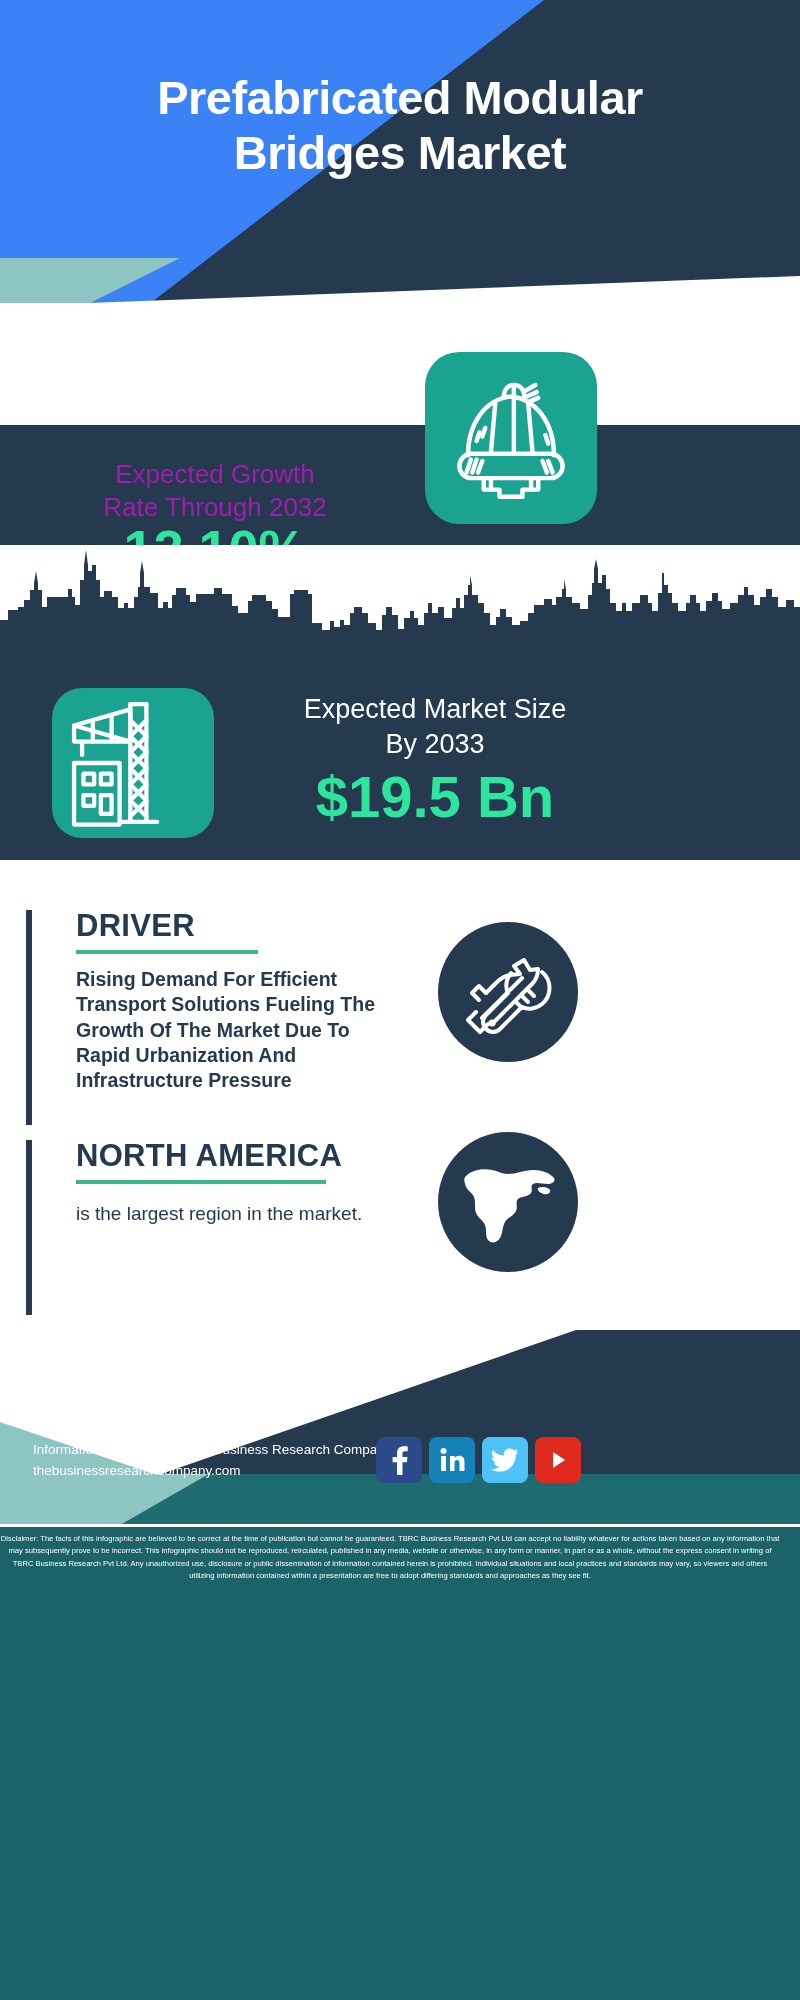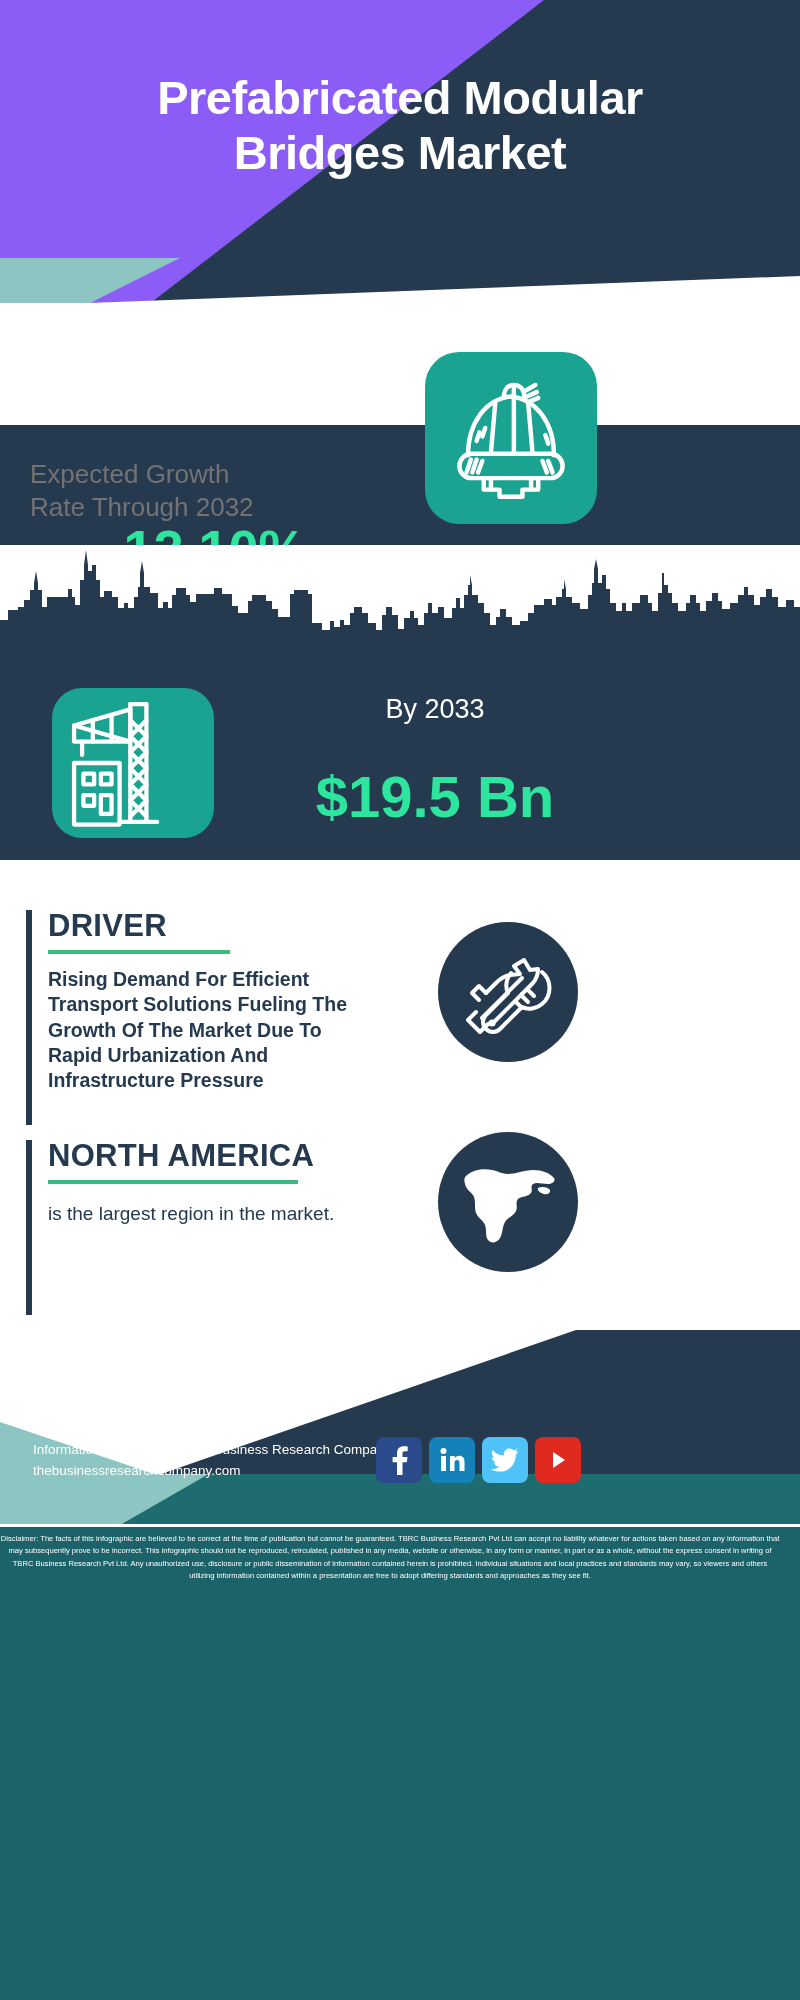--- a/index.html
+++ b/index.html
@@ -8,21 +8,21 @@
     background:#ffffff;
     font-family:"Liberation Sans", sans-serif;
     overflow:hidden;
     position:relative;
   }
   .page{position:relative;width:800px;height:2000px;overflow:hidden;background:#fff;}
 
   
   .header{
     position:absolute;left:0;top:0;width:800px;height:345px;
-    background:#8b5cf6;overflow:hidden;
+    background:#3b82f6;overflow:hidden;
   }
   .header-diag{
     position:absolute;left:0;top:0;width:800px;height:345px;
     background:#25394f;
     clip-path:polygon(100% 0, 100% 100%, 12% 100%, 68% 0);
   }
   .header-title{
     position:absolute;left:0;top:70px;width:800px;
     text-align:center;
     color:#ffffff;
@@ -47,21 +47,21 @@
     z-index:3;
   }
 
   
   .growth{
     position:absolute;left:0;top:425px;width:800px;height:120px;
     background:#25394f;
   }
   .growth-label{
     position:absolute;left:30px;top:458px;width:370px;
-    color:#737373;font-size:26px;line-height:1.28;
+    text-align:center;color:#a21caf;font-size:26px;line-height:1.28;
   }
   .growth-value{
     position:absolute;left:30px;top:522px;width:370px;
     text-align:center;color:#2ee59d;font-size:54px;font-weight:bold;
     line-height:1;
   }
   .helmet-tile{
     position:absolute;left:425px;top:352px;width:172px;height:172px;
     background:#1ba391;border-radius:34px;
   }
@@ -82,21 +82,21 @@
   }
   .mkt-value{
     position:absolute;left:240px;top:768px;width:390px;
     text-align:center;color:#2ee59d;font-size:58px;font-weight:bold;line-height:1;
   }
 
   
   .content{
     position:absolute;left:0;top:860px;width:800px;height:470px;background:#ffffff;
   }
-  .card{position:absolute;}
+  .card{position:absolute;padding-left:28px;}
   .card-rule{
     position:absolute;left:0;top:0;width:6px;background:#25394f;
   }
   .card-title{
     color:#25394f;font-size:31px;font-weight:bold;letter-spacing:0.3px;
     margin:0;line-height:1;
   }
   .card-underline{height:4px;background:#3cb883;margin-top:9px;}
   .card-body{
     color:#25394f;font-size:19.5px;font-weight:bold;line-height:1.30;margin-top:13px;
@@ -231,20 +231,21 @@
         <rect x="16" y="56" width="34" height="46"></rect>
         <rect x="23" y="64" width="8" height="8"></rect>
         <rect x="36" y="64" width="8" height="8"></rect>
         <rect x="23" y="80" width="8" height="8"></rect>
         <rect x="36" y="80" width="8" height="14"></rect>
       </g>
     </svg>
   </div>
 
   <div class="mkt-label">
+    <div>Expected Market Size</div>
     <div>By 2033</div>
   </div>
   <div class="mkt-value">$19.5 Bn</div>
 
   <div class="content">
 
     <div class="card" style="left:26px;top:50px;width:350px;height:215px;">
       <div class="card-rule" style="height:215px;"></div>
       <div style="margin-left:22px;">
         <div class="card-title">DRIVER</div>

